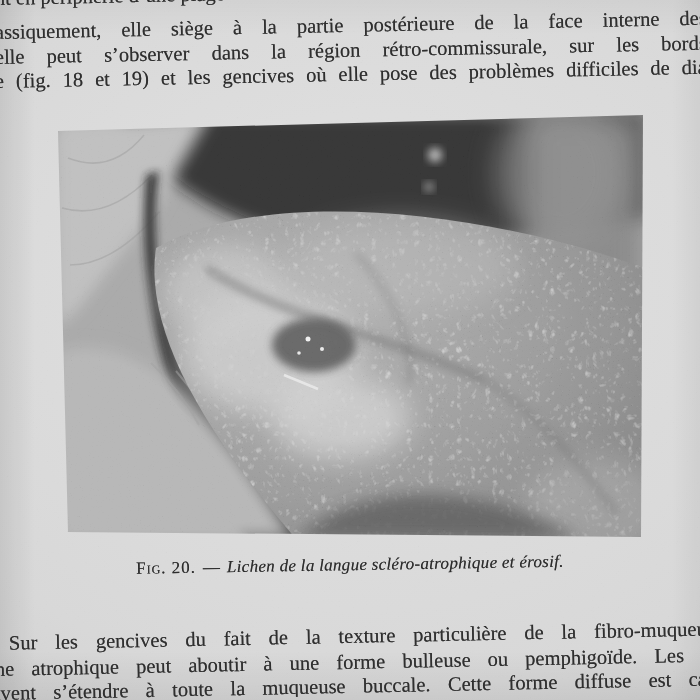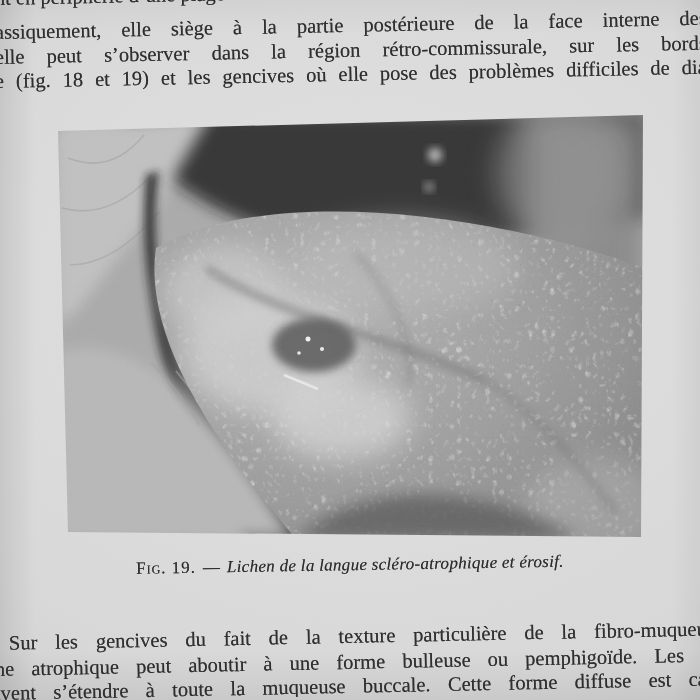--- a/index.html
+++ b/index.html
@@ -141,21 +141,21 @@
         </g>
 
         <path d="M240,426 C310,362 430,372 525,426 Z" fill="#474747" filter="url(#b8)" opacity="0.85"></path>
 
         <rect width="589" height="426" filter="url(#fg)" opacity="0.16" style="mix-blend-mode:multiply"></rect>
         <rect width="589" height="426" filter="url(#fg)" opacity="0.10" style="mix-blend-mode:screen"></rect>
       </svg>
     </div>
 
     <figcaption class="caption">
-      <span class="cap-label">Fig. 19.</span><span class="cap-dash">—</span><span class="cap-text">Lichen de la langue scléro-atrophique et érosif.</span>
+      <span class="cap-label">Fig. 20.</span><span class="cap-dash">—</span><span class="cap-text">Lichen de la langue scléro-atrophique et érosif.</span>
     </figcaption>
   </figure>
 
   <div class="text-line just b1">Sur les gencives du fait de la texture particulière de la fibro-muqueu</div>
   <div class="text-line just b2">ne atrophique peut aboutir à une forme bulleuse ou pemphigoïde. Les l</div>
   <div class="text-line just b3">ivent s’étendre à toute la muqueuse buccale. Cette forme diffuse est ca</div>
 
   <div class="grain">
     <svg width="700" height="700" viewBox="0 0 700 700">
       <defs>

